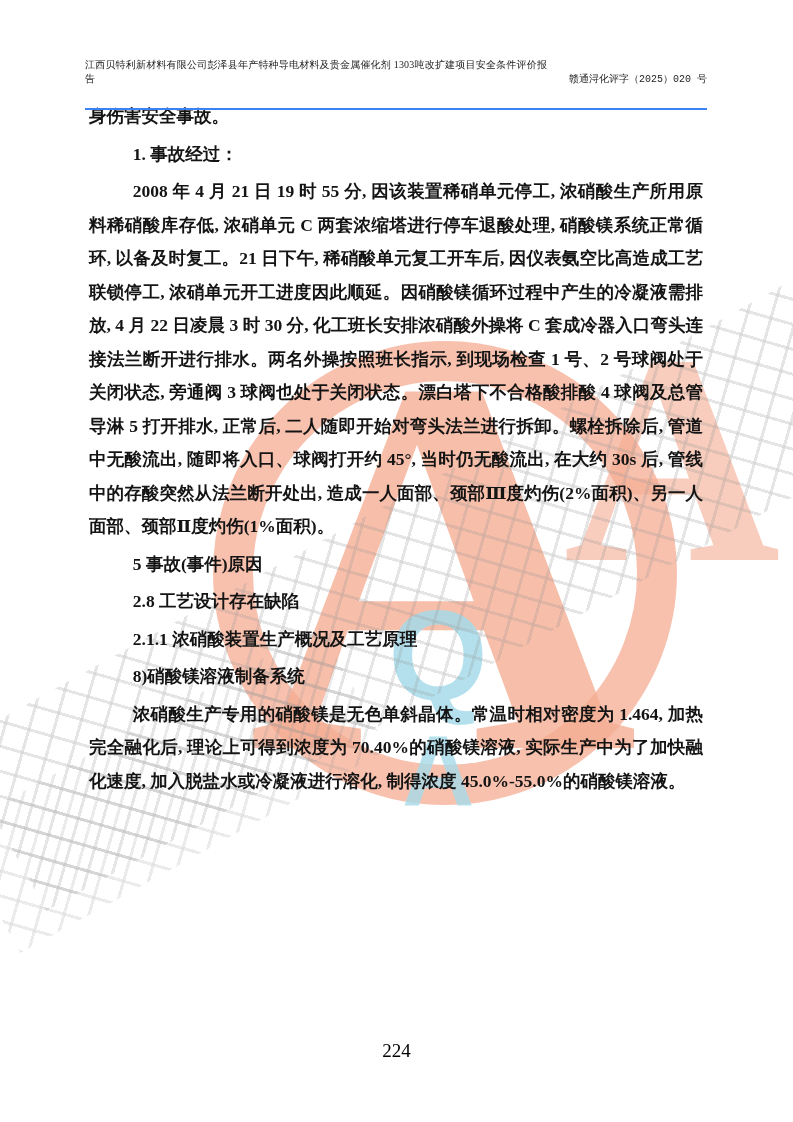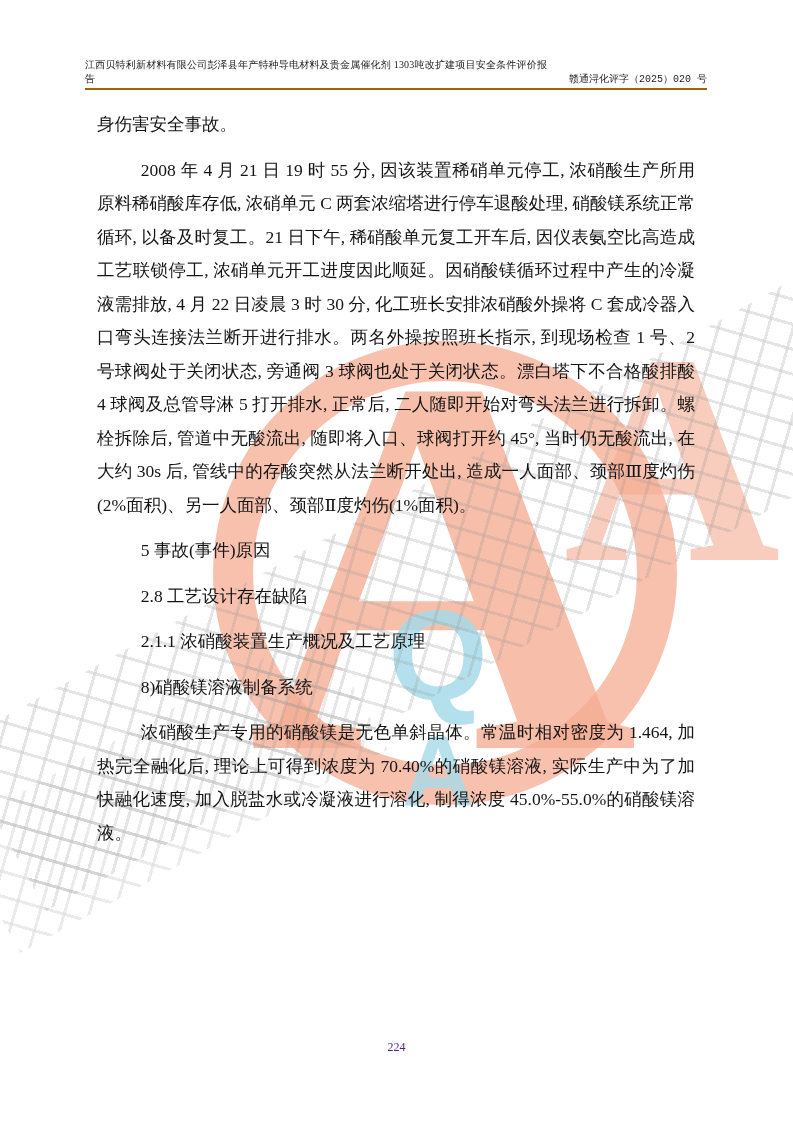--- a/index.html
+++ b/index.html
@@ -19,50 +19,50 @@
   .header {
     position: absolute;
     left: 85px;
     top: 58px;
     width: 622px;
     display: flex;
     justify-content: space-between;
     align-items: flex-end;
     font-size: 10px;
     color: #1c1c1c;
-    border-bottom: 2px solid #a16207;
-    padding-bottom: 2px;
+    border-bottom: 2px solid #3b82f6;
+    padding-bottom: 22px;
     z-index: 3;
   }
   .header .left  { max-width: 470px; letter-spacing: 0.2px; }
   .header .right { white-space: nowrap; padding-left: 14px; font-family: Liberation Mono, monospace; }
 
   
   .body-text {
     position: absolute;
     left: 85px;
     top: 96px;
     width: 622px;
     font-size: 17.5px;
     line-height: 33.5px;
     text-align: justify;
     z-index: 2;
   }
-  .para { margin: 12px; }
+  .para { margin: 4px; font-weight: bold; }
   .para.indent { text-indent: 2.5em; }
 
   
   .footer {
     position: absolute;
     top: 1040px;
     left: 0;
     width: 100%;
     text-align: center;
-    font-size: 12px;
-    color: #4c1d95;
+    font-size: 19px;
+    color: #000000;
     z-index: 3;
   }
 
   
   .watermark {
     position: absolute;
     inset: 0;
     z-index: 1;
     pointer-events: none;
   }
@@ -106,20 +106,21 @@
     </svg>
   </div>
 
   <div class="header">
     <span class="left">江西贝特利新材料有限公司彭泽县年产特种导电材料及贵金属催化剂 1303吨改扩建项目安全条件评价报告</span>
     <span class="right">赣通浔化评字（2025）020 号</span>
   </div>
 
   <div class="body-text">
       <p class="para">身伤害安全事故。</p>
+      <p class="para indent">1. 事故经过：</p>
       <p class="para indent">2008 年 4 月 21 日 19 时 55 分, 因该装置稀硝单元停工, 浓硝酸生产所用原料稀硝酸库存低, 浓硝单元 C 两套浓缩塔进行停车退酸处理, 硝酸镁系统正常循环, 以备及时复工。21 日下午, 稀硝酸单元复工开车后, 因仪表氨空比高造成工艺联锁停工, 浓硝单元开工进度因此顺延。因硝酸镁循环过程中产生的冷凝液需排放, 4 月 22 日凌晨 3 时 30 分, 化工班长安排浓硝酸外操将 C 套成冷器入口弯头连接法兰断开进行排水。两名外操按照班长指示, 到现场检查 1 号、2 号球阀处于关闭状态, 旁通阀 3 球阀也处于关闭状态。漂白塔下不合格酸排酸 4 球阀及总管导淋 5 打开排水, 正常后, 二人随即开始对弯头法兰进行拆卸。螺栓拆除后, 管道中无酸流出, 随即将入口、球阀打开约 45°, 当时仍无酸流出, 在大约 30s 后, 管线中的存酸突然从法兰断开处出, 造成一人面部、颈部Ⅲ度灼伤(2%面积)、另一人面部、颈部Ⅱ度灼伤(1%面积)。</p>
       <p class="para indent">5 事故(事件)原因</p>
       <p class="para indent">2.8 工艺设计存在缺陷</p>
       <p class="para indent">2.1.1 浓硝酸装置生产概况及工艺原理</p>
       <p class="para indent">8)硝酸镁溶液制备系统</p>
       <p class="para indent">浓硝酸生产专用的硝酸镁是无色单斜晶体。常温时相对密度为 1.464, 加热完全融化后, 理论上可得到浓度为 70.40%的硝酸镁溶液, 实际生产中为了加快融化速度, 加入脱盐水或冷凝液进行溶化, 制得浓度 45.0%-55.0%的硝酸镁溶液。</p>
     </div>
 
   <div class="footer">
     <span>224</span>

